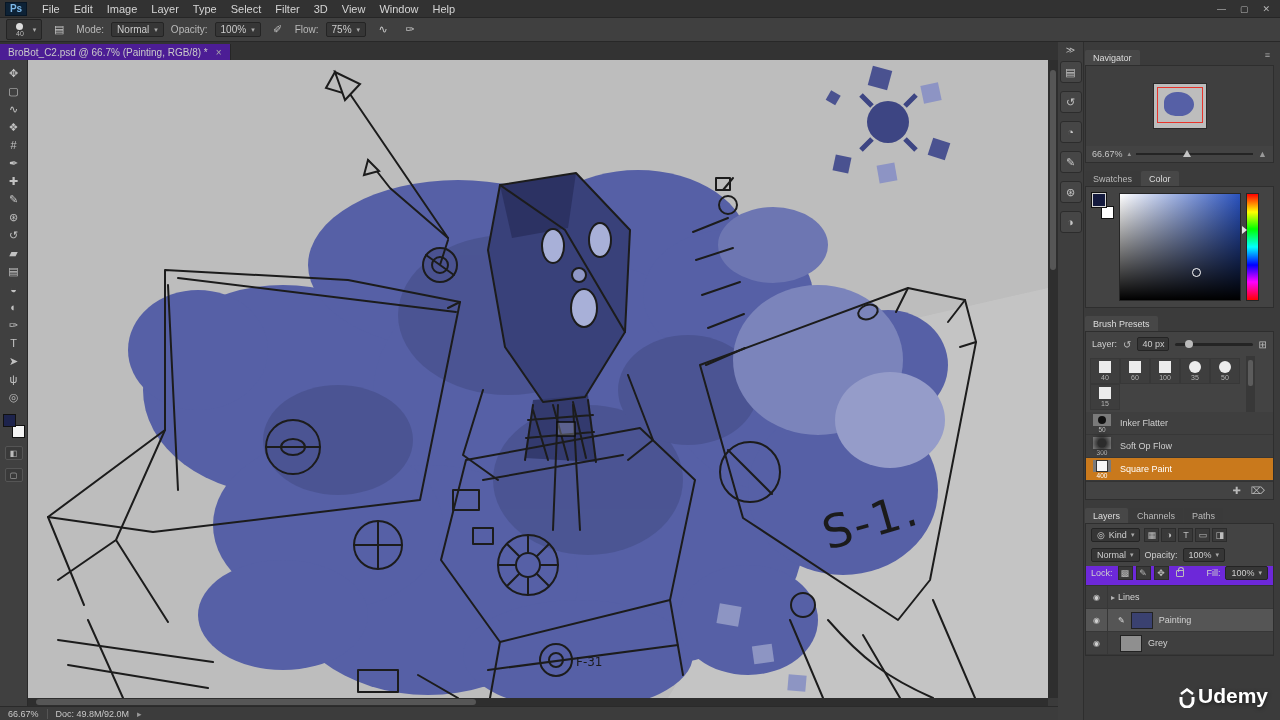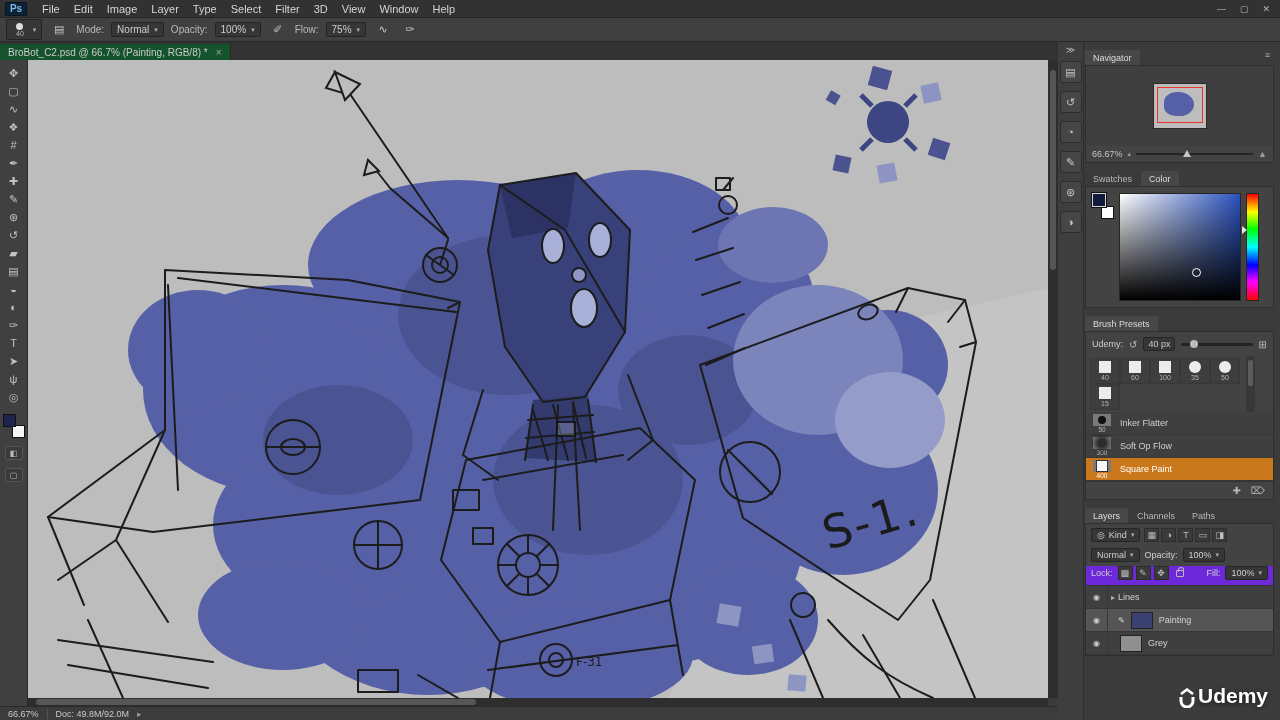--- a/index.html
+++ b/index.html
@@ -19,21 +19,21 @@
 .opt-well{background:#363636;border:1px solid #242424;border-radius:2px;padding:1px 5px;display:flex;gap:5px;align-items:center;color:#ccc}
 .opt-label{color:#b9b9b9}
 .opt-icon{width:20px;height:18px;display:flex;align-items:center;justify-content:center;color:#c5c5c5;font-size:11px;border:1px solid transparent;border-radius:2px}
 .brush-tip{display:flex;flex-direction:column;align-items:center;line-height:8px;padding:0 4px;color:#ddd}
 .brush-tip .dot{width:7px;height:7px;border-radius:50%;background:#ddd;margin-top:2px}
 .brush-tip .num{font-size:7px;color:#bbb}
 .caret{font-size:7px;color:#aaa}
 
 
 .tabbar{position:absolute;top:42px;left:0;width:1058px;height:18px;background:#333}
-.doc-tab{height:18px;display:inline-flex;align-items:center;gap:8px;background:#14532d;border-right:1px solid #262626;padding:0 8px;font-size:10px;color:#c9c9c9}
+.doc-tab{height:18px;display:inline-flex;align-items:center;gap:8px;background:#4c1d95;border-right:1px solid #262626;padding:0 8px;font-size:10px;color:#c9c9c9}
 .doc-tab .close{color:#aaa;font-size:10px}
 
 
 .toolbar{position:absolute;left:0;top:60px;width:28px;height:646px;background:#404040;border-right:1px solid #2a2a2a;display:flex;flex-direction:column;align-items:center;padding-top:4px}
 .tool{width:24px;height:18px;display:flex;align-items:center;justify-content:center;font-size:11px;color:#c2c2c2}
 .swatch-stack{position:relative;width:22px;height:24px;margin-top:8px}
 .swatch-bg{position:absolute;right:0;bottom:0;width:13px;height:13px;background:#f4f4f4;border:1px solid #111}
 .swatch-fg{position:absolute;left:0;top:0;width:13px;height:13px;background:#1d234c;border:1px solid #111}
 .small-btn{width:18px;height:14px;margin-top:8px;border:1px solid #555;border-radius:2px;background:#3a3a3a;display:flex;align-items:center;justify-content:center;font-size:8px;color:#bbb}
 
@@ -421,21 +421,21 @@
         <div class="huestrip">
             <div class="hmark"></div>
           </div>
       </div>
 
       <div class="ptab-row">
         <span class="ptab active">Brush Presets</span>
       </div>
       <div class="pbody">
         <div class="bp-size">
-          <span>Udemy:</span>
+          <span>Layer:</span>
           <span class="bp-ic">↺</span>
           <span class="bp-val">40 px</span>
           <div class="bp-track">
               <div class="kn"></div>
             </div>
           <span class="bp-ic">⊞</span>
         </div>
         <div class="bp-gridwrap">
           <div class="bp-grid">
               <div class="bp-cell">

